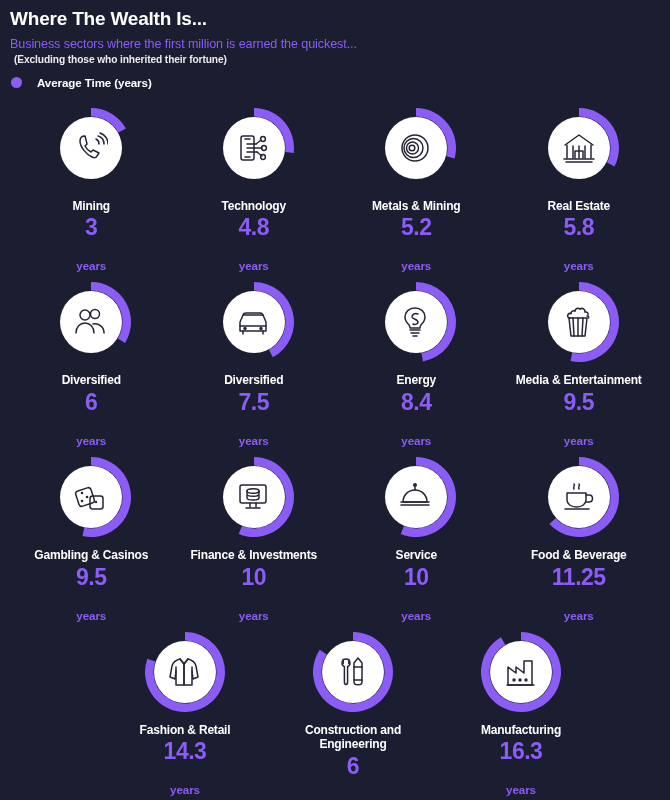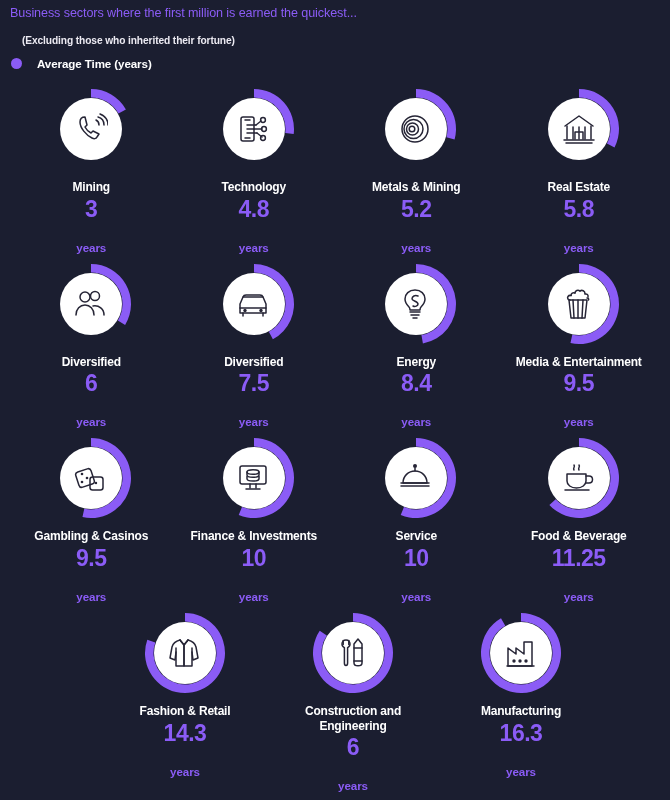--- a/index.html
+++ b/index.html
@@ -37,28 +37,28 @@
     color: #f2f2f5;
     line-height: 1.42;
     letter-spacing: -0.1px;
     margin: 0 0 12px 0;
     max-width: 655px;
   }
   .subtitle {
     font-size: 12.6px;
     color: #8b5cf6;
     letter-spacing: -0.1px;
-    margin: 0 0 15px 0;
+    margin: 0 0 3px 0;
   }
   .excl {
     font-size: 10.2px;
     font-weight: bold;
     color: #eceaf2;
     letter-spacing: -0.1px;
-    margin: 0 0 11px 12px;
+    margin: 0 0 11px 4px;
   }
   .legend {
     display: flex;
     align-items: center;
     gap: 15px;
     margin: 0 0 9px 1px;
   }
   .legend-dot {
     width: 11px;
     height: 11px;
@@ -167,20 +167,21 @@
     text-align: center;
     margin-top: 20px;
     letter-spacing: -0.1px;
   }
 </style>
 </head>
 <body>
 
 <div class="page">
 
+  <div class="title">Where The Wealth Is...</div>
 
 
   <div class="subtitle">Business sectors where the first million is earned the quickest...</div>
 
   <div class="excl">(Excluding those who inherited their fortune)</div>
 
   <div class="legend">
     <span class="legend-dot" style="background: rgb(139, 92, 246);"></span>
     <span class="legend-label">Average Time (years)</span>
   </div>

